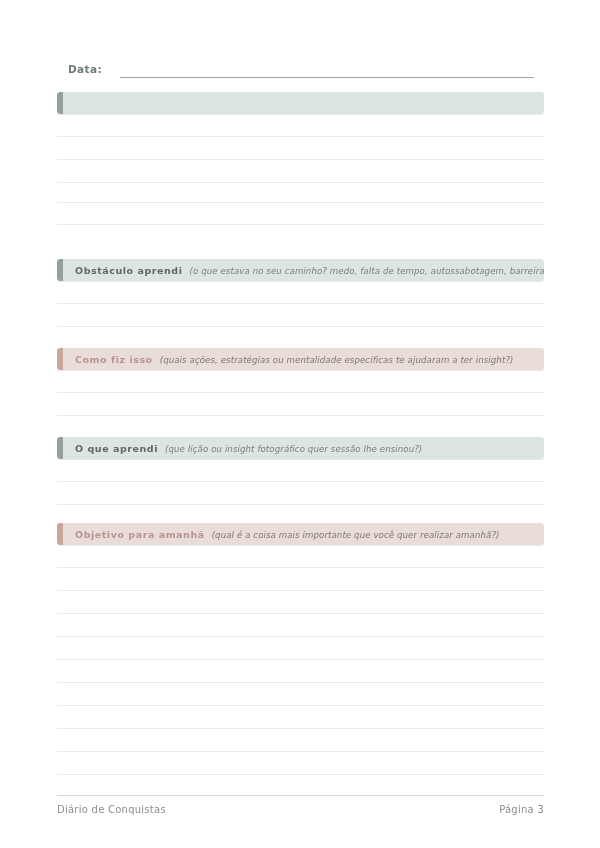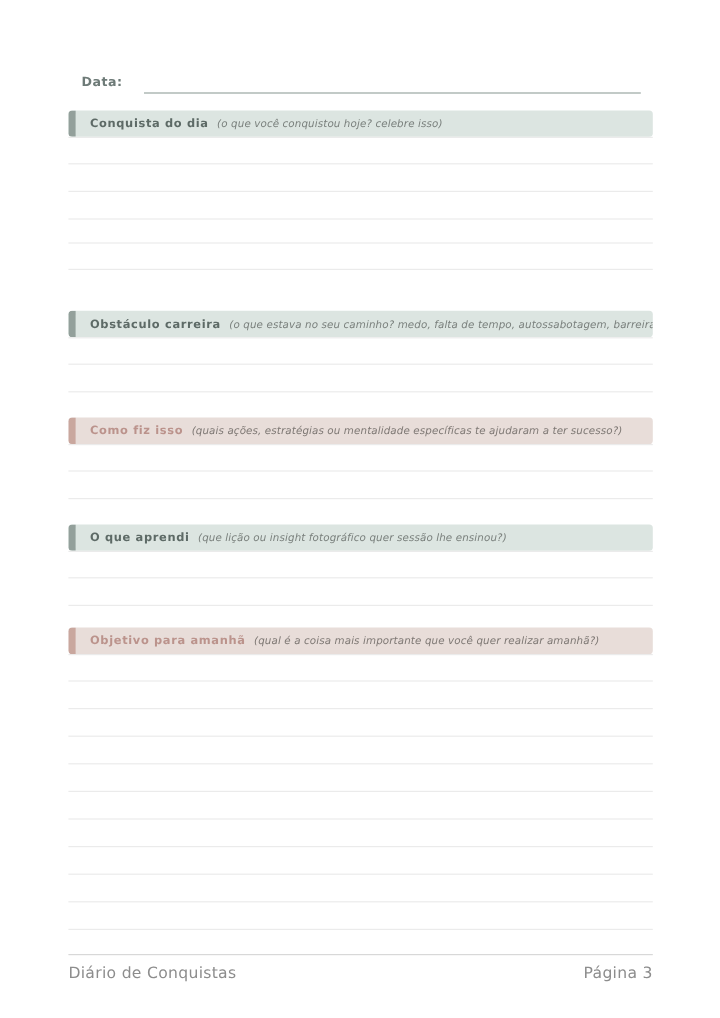--- a/index.html
+++ b/index.html
@@ -123,74 +123,70 @@
   }
   .footer-rule {
     border-top: 1px solid #d8d8d8;
     width: 100%;
   }
   .footer-row {
     margin-top: 8px;
     display: flex;
     justify-content: space-between;
     align-items: center;
-    font-size: 13px;
+    font-size: 10px;
     color: #8d8d8d;
     letter-spacing: 0.25px;
   }
 </style>
 </head>
 <body>
 
 <div class="page">
 
   <div class="date-row">
     <span class="date-label">Data:</span>
     <span class="date-line"></span>
   </div>
 
   <div id="sections-host">
       <div class="section sec-green" style="top: 92px;">
         <div class="bar">
           <span class="accent"></span>
-          <div class="bar-text">
-            <span class="bar-title">Conquista do dia</span>
-            <span class="bar-hint">(o que você conquistou hoje? celebre isso)</span>
-          </div>
         </div>
         <div class="lines">
           <div class="wline first"></div>
           <div class="wline"></div>
           <div class="wline"></div>
         </div>
       </div>
       <div class="section sec-rose" style="top: 202px;">
         <div class="lines">
           <div class="wline first"></div>
         </div>
       </div>
       <div class="section sec-green" style="top: 259px;">
         <div class="bar">
           <span class="accent"></span>
           <div class="bar-text">
-            <span class="bar-title">Obstáculo carreira</span>
+            <span class="bar-title">Obstáculo aprendi</span>
             <span class="bar-hint">(o que estava no seu caminho? medo, falta de tempo, autossabotagem, barreiras e...</span>
           </div>
         </div>
         <div class="lines">
           <div class="wline first"></div>
           <div class="wline"></div>
         </div>
       </div>
       <div class="section sec-rose" style="top: 348px; text-align: center;">
         <div class="bar">
           <span class="accent"></span>
           <div class="bar-text">
             <span class="bar-title">Como fiz isso</span>
-            <span class="bar-hint">(quais ações, estratégias ou mentalidade específicas te ajudaram a ter sucesso?)</span>
+            <span class="bar-hint">(quais ações, estratégias ou mentalidade específicas te ajudaram a ter insight?)</span>
           </div>
         </div>
         <div class="lines">
           <div class="wline first"></div>
           <div class="wline"></div>
         </div>
       </div>
       <div class="section sec-green" style="top: 437px;">
         <div class="bar">
           <span class="accent"></span>

